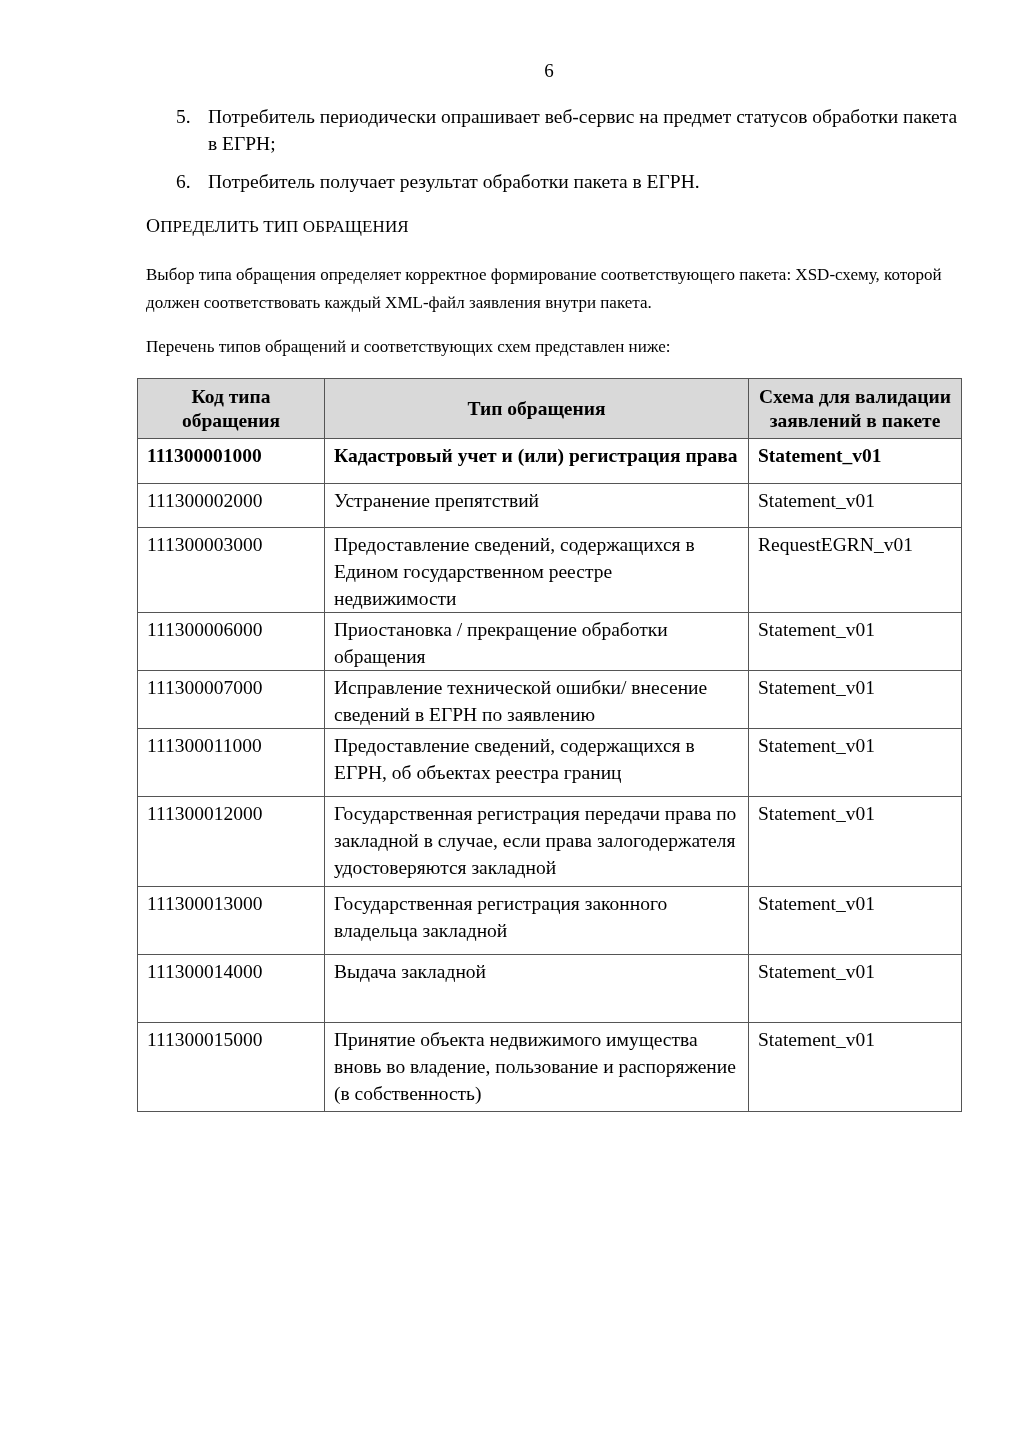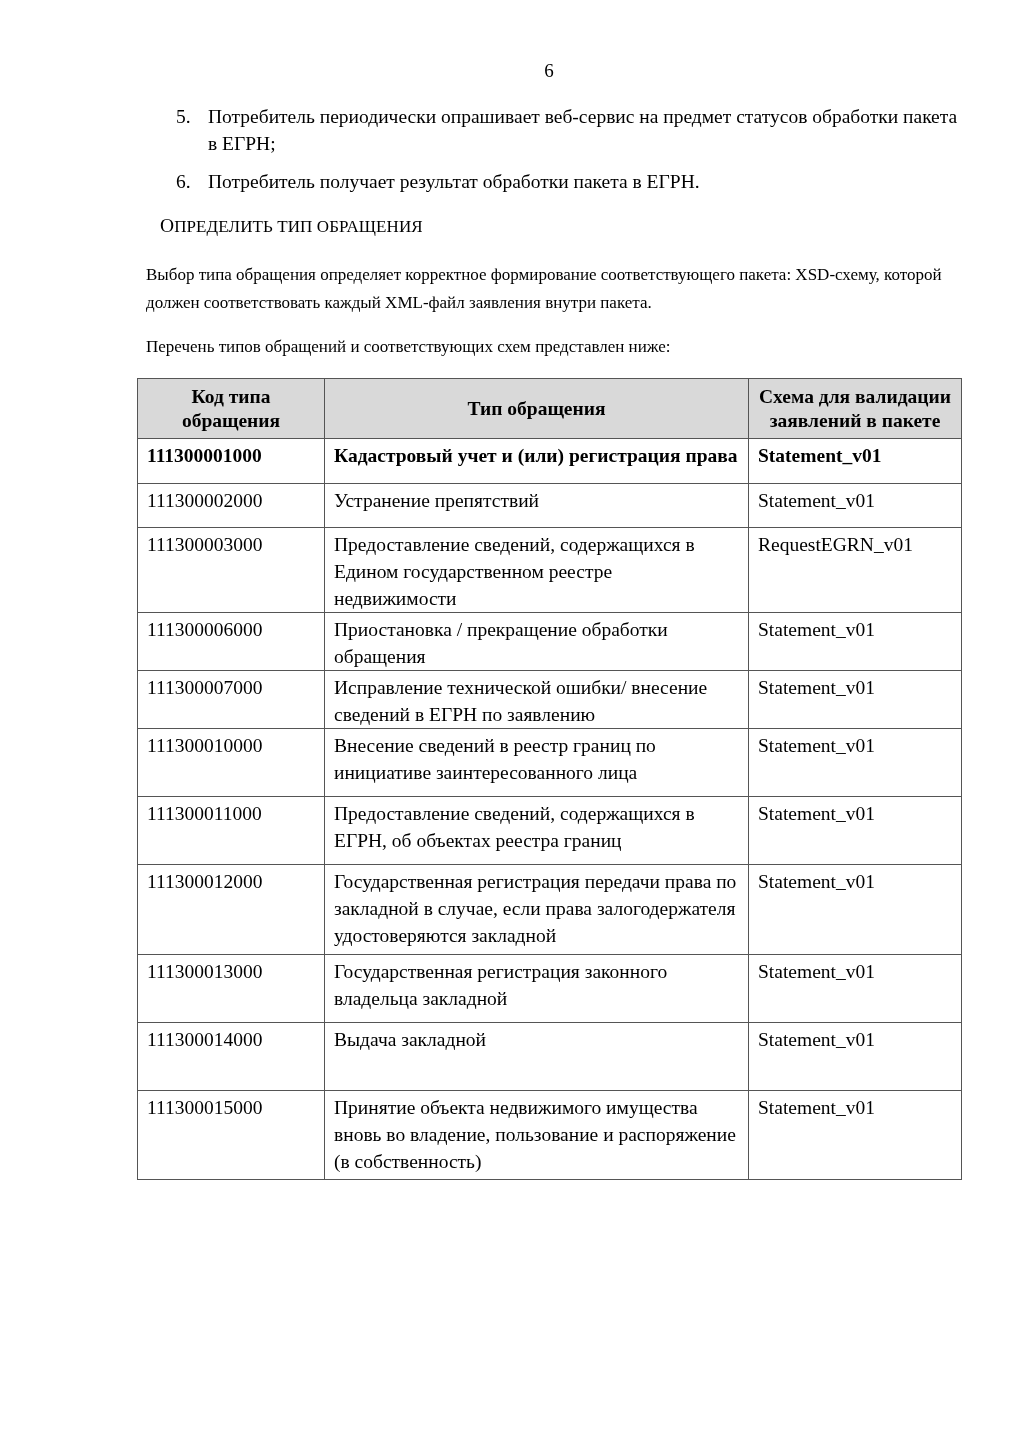--- a/index.html
+++ b/index.html
@@ -3,21 +3,21 @@
 <meta charset="utf-8">
 <style>
   html, body { margin: 0; padding: 0; background: #ffffff; }
   body { width: 1024px; height: 1448px; position: relative; overflow: hidden;
          font-family: "Liberation Serif", serif; color: #000; }
   .page-number { position: absolute; top: 60px; left: 0; width: 1098px; text-align: center; font-size: 19px; }
   .list { position: absolute; left: 176px; top: 103px; width: 790px; margin: 0; padding: 0; list-style: none; }
   .list-item { display: flex; font-size: 19.5px; line-height: 27px; margin-bottom: 11px; }
   .list-num { width: 32px; flex: none; }
   .list-text { flex: 1; }
-  .heading { position: absolute; left: 160px; top: 215px; font-size: 17px; letter-spacing: 0.1px; }
+  .heading { position: absolute; left: 146px; top: 215px; font-size: 17px; letter-spacing: 0.1px; }
   .heading .cap { font-size: 19.5px; }
   .para { position: absolute; left: 146px; width: 820px; font-size: 17px; line-height: 28px; margin: 0; }
   .para1 { top: 261px; }
   .para2 { top: 333px; }
   table.types { position: absolute; left: 137px; top: 378px; width: 824px; border-collapse: collapse; table-layout: fixed; }
   table.types th, table.types td { border: 1px solid #555; vertical-align: top; font-size: 19.5px; line-height: 27px; padding: 3px 9px 0 9px; }
   table.types th { background: #d9d9d9; font-weight: bold; text-align: center; vertical-align: middle; line-height: 24px; padding: 4px 6px; }
   col.c1 { width: 187px; } col.c2 { width: 424px; } col.c3 { width: 213px; }
   td.desc { line-height: 24px; margin-left: 44px; }
   td.desc.loose { line-height: 27px; }
@@ -76,25 +76,20 @@
         <td>111300006000</td>
         <td class="desc">Приостановка / прекращение обработки обращения</td>
         <td>Statement_v01</td>
       </tr>
       <tr style="height: 55px;">
         <td>111300007000</td>
         <td class="desc">Исправление технической ошибки/ внесение сведений в ЕГРН по заявлению</td>
         <td>Statement_v01</td>
       </tr>
       <tr style="height: 68px;">
-        <td>111300010000</td>
-        <td class="desc loose">Внесение сведений в реестр границ по инициативе заинтересованного лица</td>
-        <td>Statement_v01</td>
-      </tr>
-      <tr style="height: 68px;">
         <td>111300011000</td>
         <td class="desc loose">Предоставление сведений, содержащихся в ЕГРН, об объектах реестра границ</td>
         <td>Statement_v01</td>
       </tr>
       <tr style="height: 90px;">
         <td>111300012000</td>
         <td class="desc loose">Государственная регистрация передачи права по закладной в случае, если права залогодержателя удостоверяются закладной</td>
         <td>Statement_v01</td>
       </tr>
       <tr style="height: 68px;">

